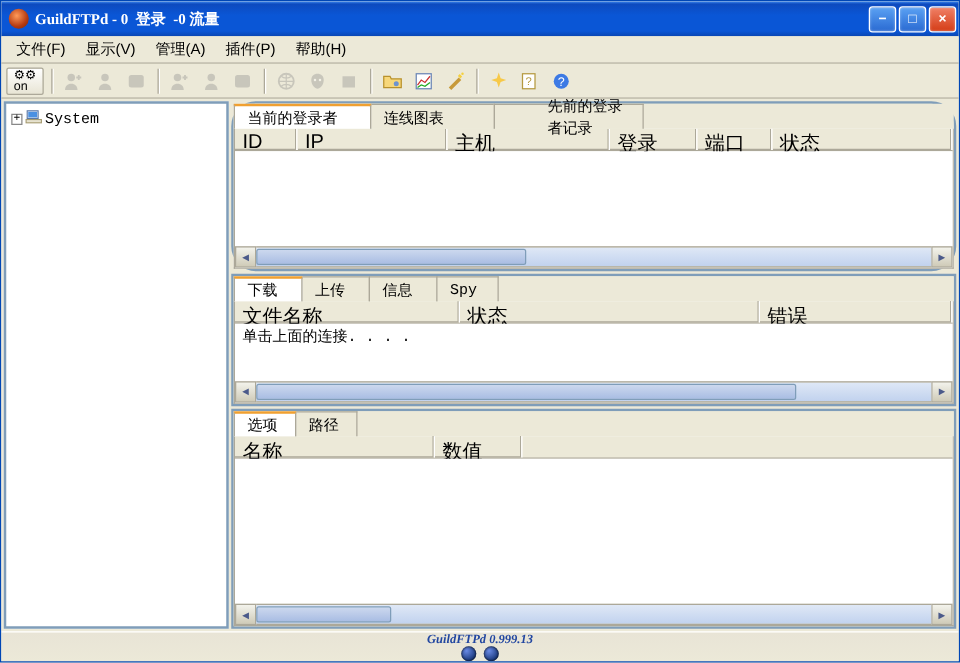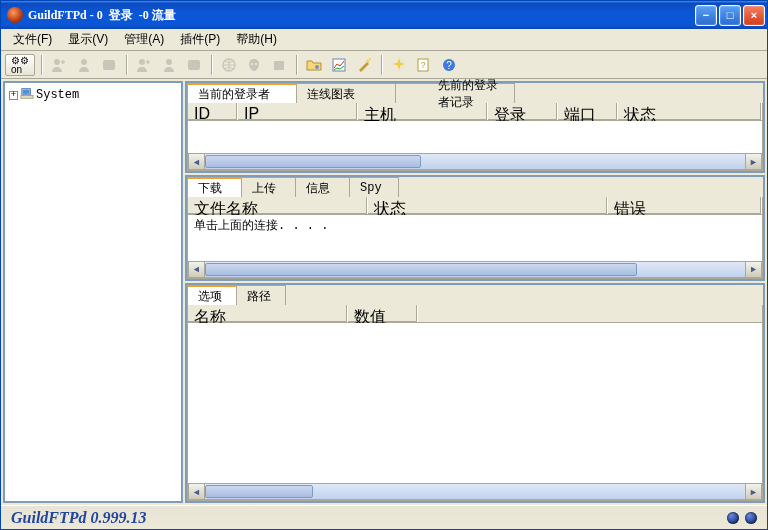--- a/index.html
+++ b/index.html
@@ -132,23 +132,24 @@
   .harrow { width:17px; background:linear-gradient(#f3f3ec,#cfcbb8); border:1px solid #aca899; display:flex;align-items:center;justify-content:center; font-size:9px;color:#4b5a8a;}
   .htrack { flex:1; background:linear-gradient(#dfe8f6,#c1d2ee); position:relative; border-top:1px solid #aca899; border-bottom:1px solid #aca899;}
   .hthumb { position:absolute; top:1px; bottom:1px; left:0; width:40%; background:linear-gradient(#ccd8ee,#a9bde3); border:1px solid #7f9db9; border-radius:2px;}
 
   
   .statusbar {
     height:24px;
     background: linear-gradient(to bottom,#e8e4d6,#ece9d8);
     border-top:1px solid #fff;
     display:flex; align-items:center; padding:0 10px;
-    color:#2146a0; font-style:italic; font-weight:bold; font-size:16px;
+    color:#2146a0; font-style:italic; font-weight:bold; font-size:10px;
     font-family: "Times New Roman", serif;
     justify-content:space-between;
+    flex-direction:column;
   }
   .status-leds { display:flex; gap:6px; }
   .led { width:12px; height:12px; border-radius:50%; background:radial-gradient(circle at 35% 30%, #6a8be6 0%, #1b3a7d 70%, #0a1c45 100%); box-shadow:inset 0 0 2px #000;}
 </style>
 </head>
 <body>
 
 <div class="titlebar">
   <div class="icon"></div>
   <div class="title-text">GuildFTPd - 0  登录  -0 流量</div>
@@ -277,21 +278,21 @@
             <rect x="2" y="3" width="10" height="7" fill="#dce6f5" stroke="#5a77a6"></rect>
             <rect x="3" y="4" width="8" height="5" fill="#4a90e2"></rect>
             <rect x="1" y="11" width="14" height="3" fill="#e6e2cf" stroke="#a59a70"></rect>
           </svg></span>
       <span>System</span>
     </div>
   </div>
 
   <div class="rightcol">
 
-    <div class="subpanel" style="height:92px;">
+    <div class="subpanel" style="height:136px;border-radius:20px;">
       <div class="tabrow">
         <div class="tab active" style="width:110px;justify-content:flex-start;">
             <span>当前的登录者</span>
           </div>
         <div class="tab" style="width:100px;">
             <span>连线图表</span>
           </div>
         <div class="tab" style="width:120px;padding-left:42px;">
             <span>先前的登录者记录</span>
           </div>

